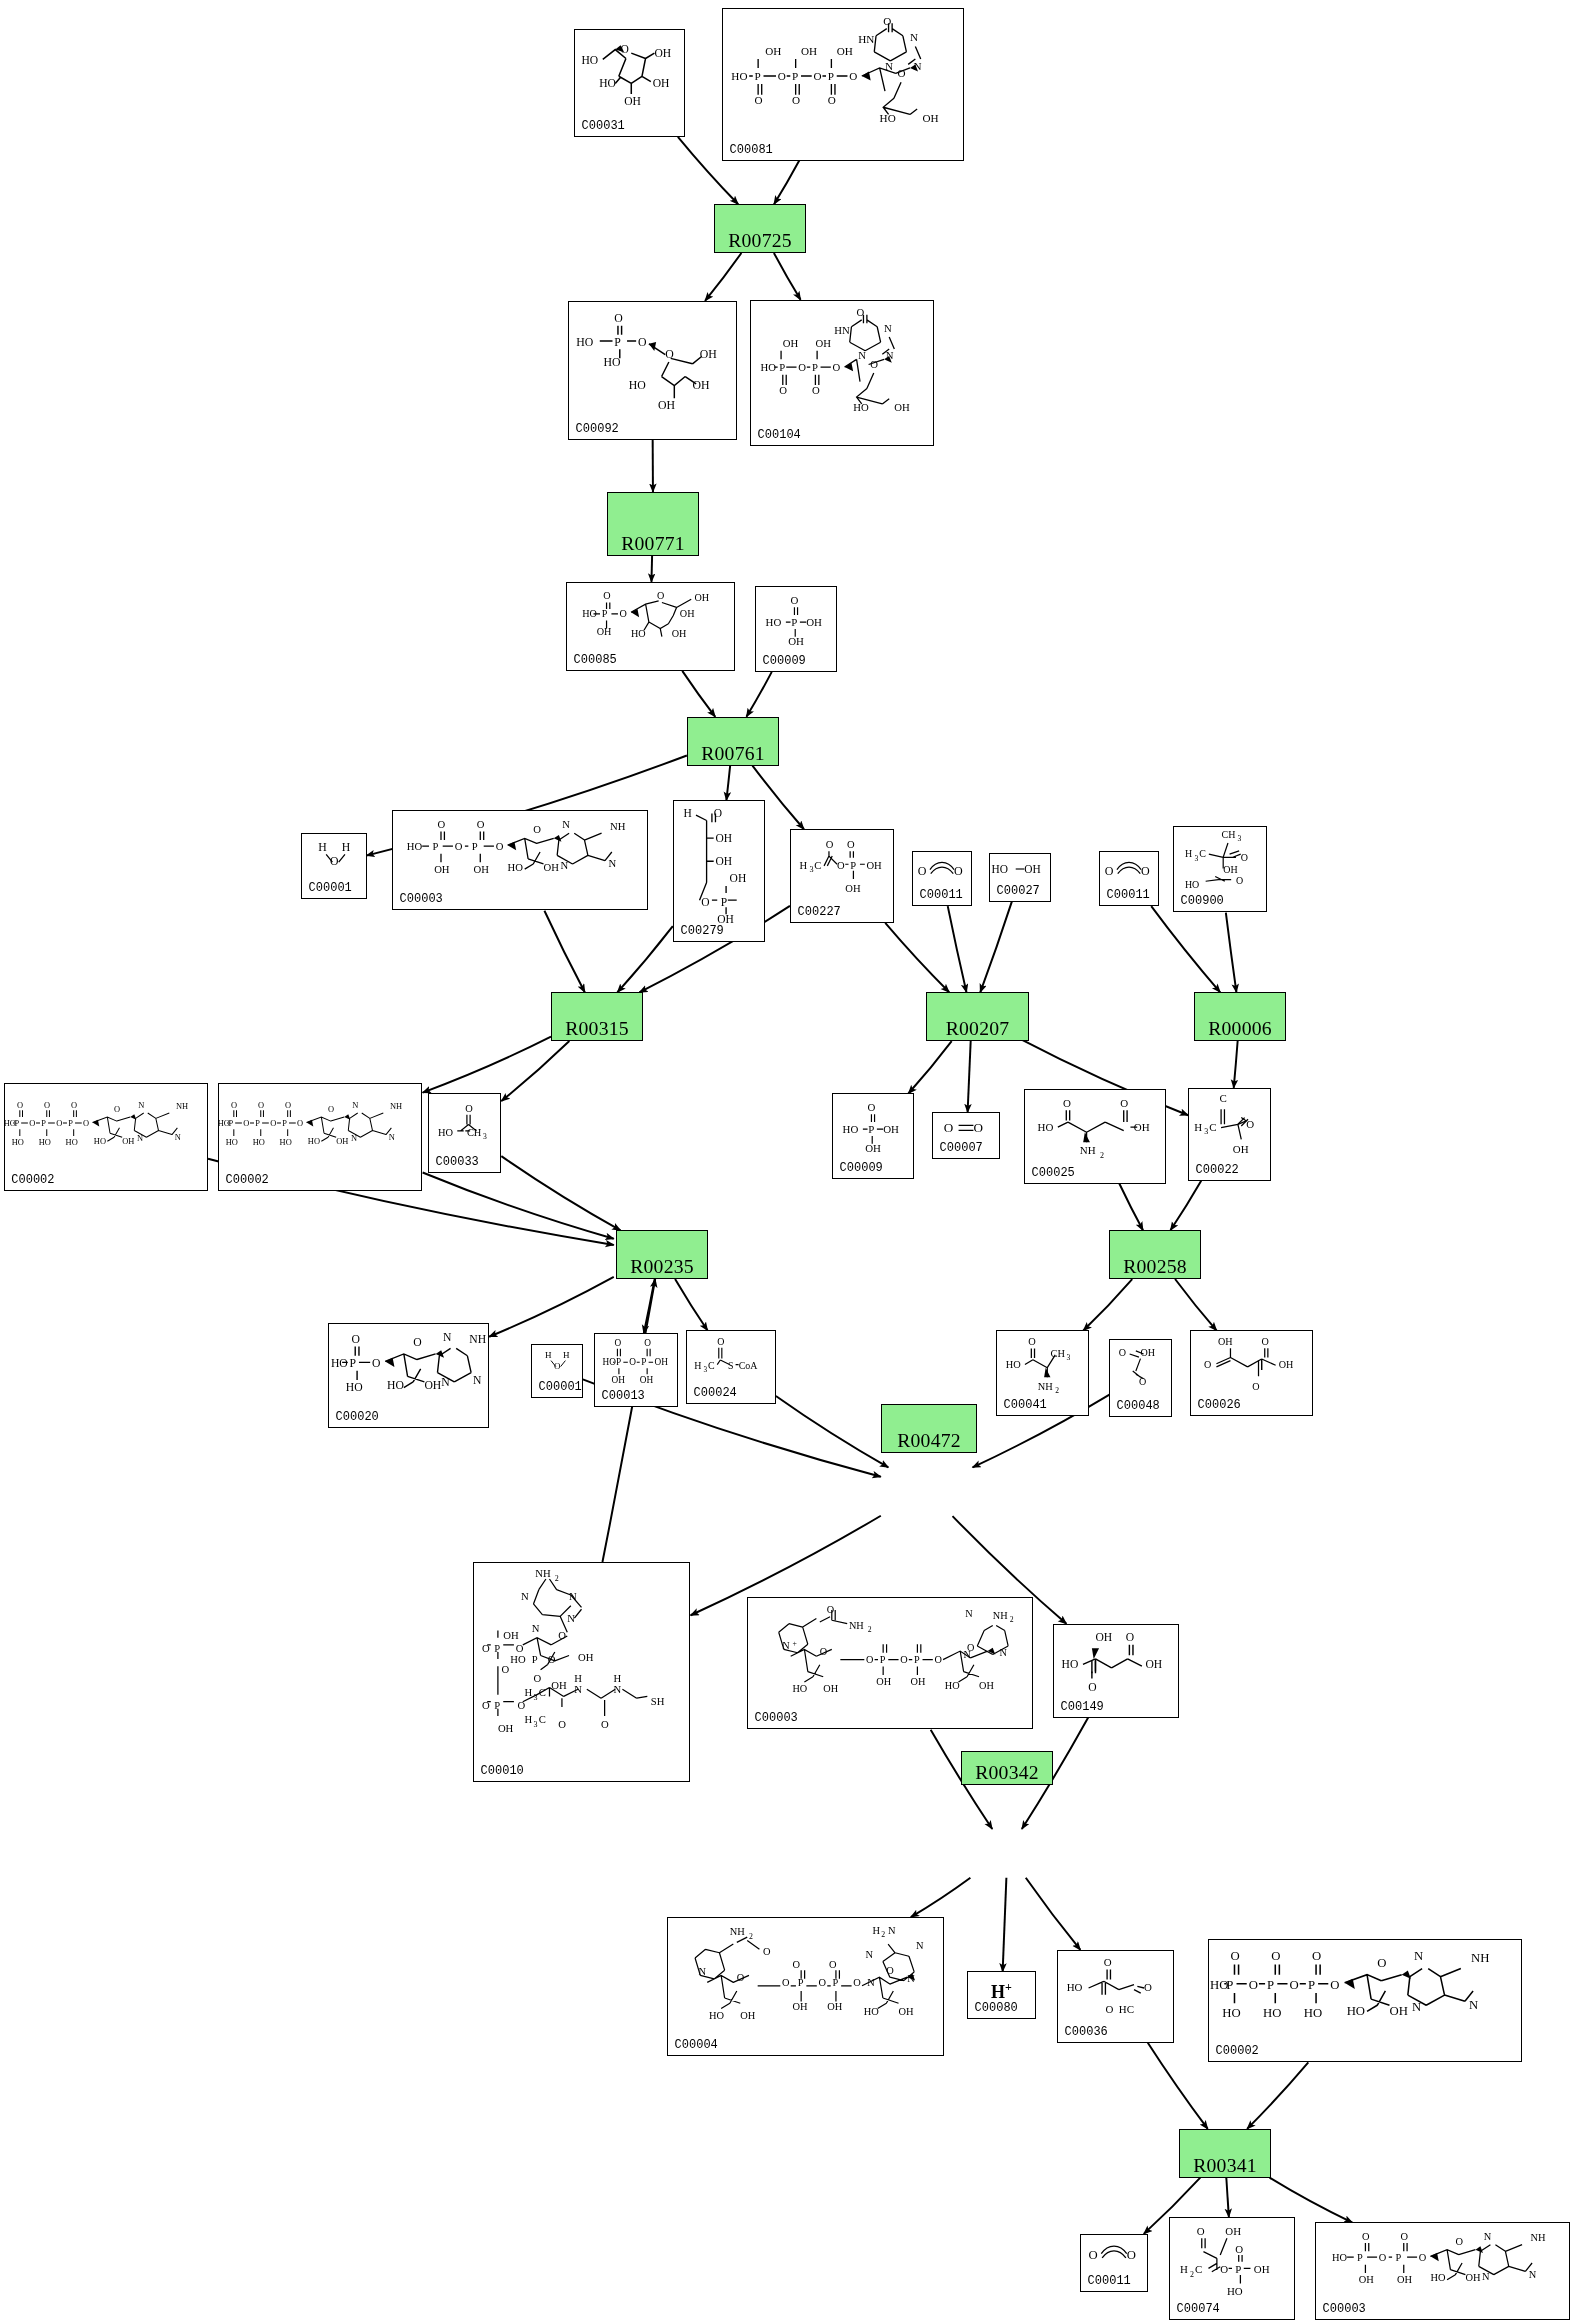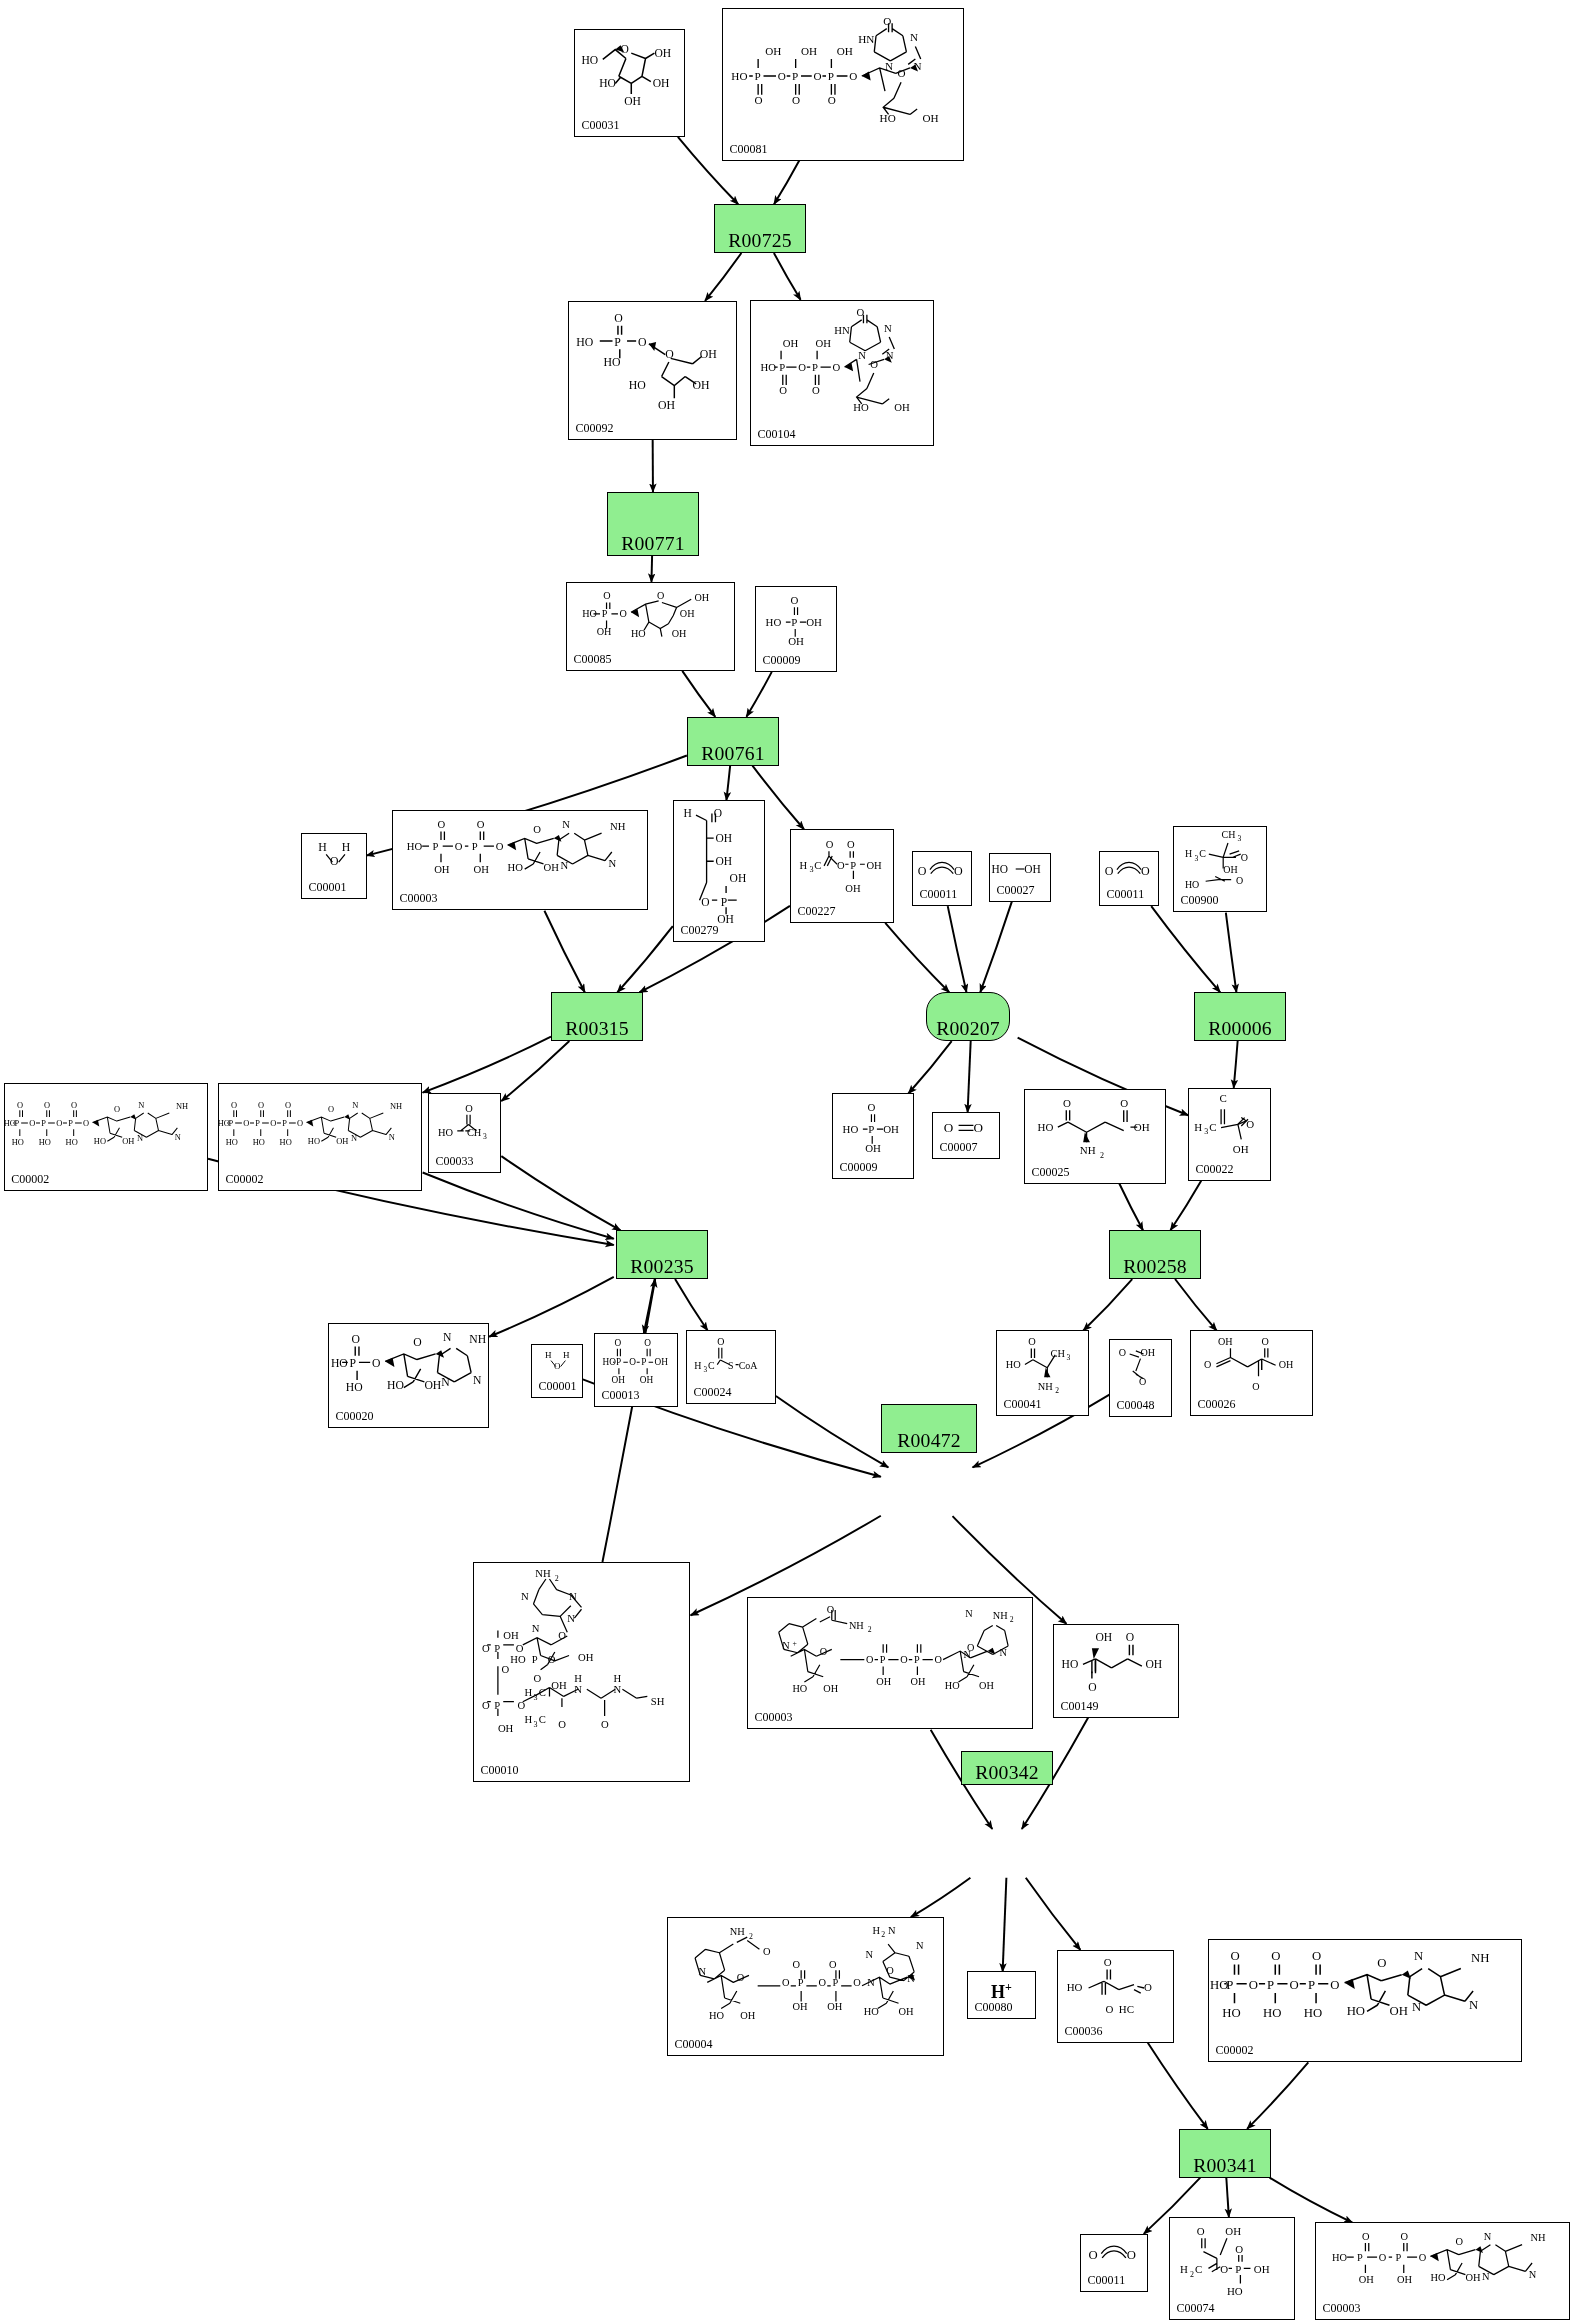--- a/index.html
+++ b/index.html
@@ -4,21 +4,21 @@
 <title>KEGG Reaction Pathway Graph</title>
 <style>
   html,body{margin:0;padding:0;background:#ffffff;}
   body{font-family:"Liberation Sans",sans-serif;}
   #canvas{position:relative;width:1578px;height:2321px;background:#fff;overflow:hidden;}
   svg#edges{position:absolute;left:0;top:0;width:1578px;height:2321px;pointer-events:none;}
   .node{position:absolute;box-sizing:border-box;}
   .cpd{border:1.9px solid #000;background:#fff;}
   .rxn{border:1.9px solid #000;background:#90ee90;display:flex;align-items:flex-end;justify-content:center;}
   .rxn-label{font-family:"Liberation Serif",serif;font-size:19.7px;color:#000;letter-spacing:0.2px;}
-  .cid{position:absolute;left:6.6px;bottom:2.8px;font-family:Liberation Serif, serif;font-size:12px;color:#000;white-space:nowrap;}
+  .cid{position:absolute;left:6.6px;bottom:2.8px;font-family:Liberation Mono, monospace;font-size:12px;color:#000;white-space:nowrap;}
   .struct{position:absolute;left:0;right:0;top:0;bottom:0;}
   .struct svg{display:block;width:100%;height:100%;}
   .hplus{position:absolute;left:0;right:0;top:7.5px;text-align:center;font-family:"Liberation Serif",serif;font-size:18px;font-weight:bold;}
   .hplus sup{font-size:12px;}
 </style>
 </head>
 <body>
 
 <div id="canvas">
   <svg id="edges" viewBox="0 0 1684 2477">
@@ -87,21 +87,21 @@
       </div>
       <div class="node rxn" style="left: 607px; top: 492px; width: 92px; height: 64px;">
         <span class="rxn-label">R00771</span>
       </div>
       <div class="node rxn" style="left: 687px; top: 717px; width: 92px; height: 49px;">
         <span class="rxn-label">R00761</span>
       </div>
       <div class="node rxn" style="left: 551px; top: 992px; width: 92px; height: 49px;">
         <span class="rxn-label">R00315</span>
       </div>
-      <div class="node rxn" style="left: 926px; top: 992px; width: 84px; height: 49px; border-radius: 20px;">
+      <div class="node rxn" style="left: 926px; top: 992px; width: 103px; height: 49px;">
         <span class="rxn-label">R00207</span>
       </div>
       <div class="node rxn" style="left: 1194px; top: 992px; width: 92px; height: 49px;">
         <span class="rxn-label">R00006</span>
       </div>
       <div class="node rxn" style="left: 616px; top: 1230px; width: 92px; height: 49px;">
         <span class="rxn-label">R00235</span>
       </div>
       <div class="node rxn" style="left: 1109px; top: 1230px; width: 92px; height: 49px;">
         <span class="rxn-label">R00258</span>

